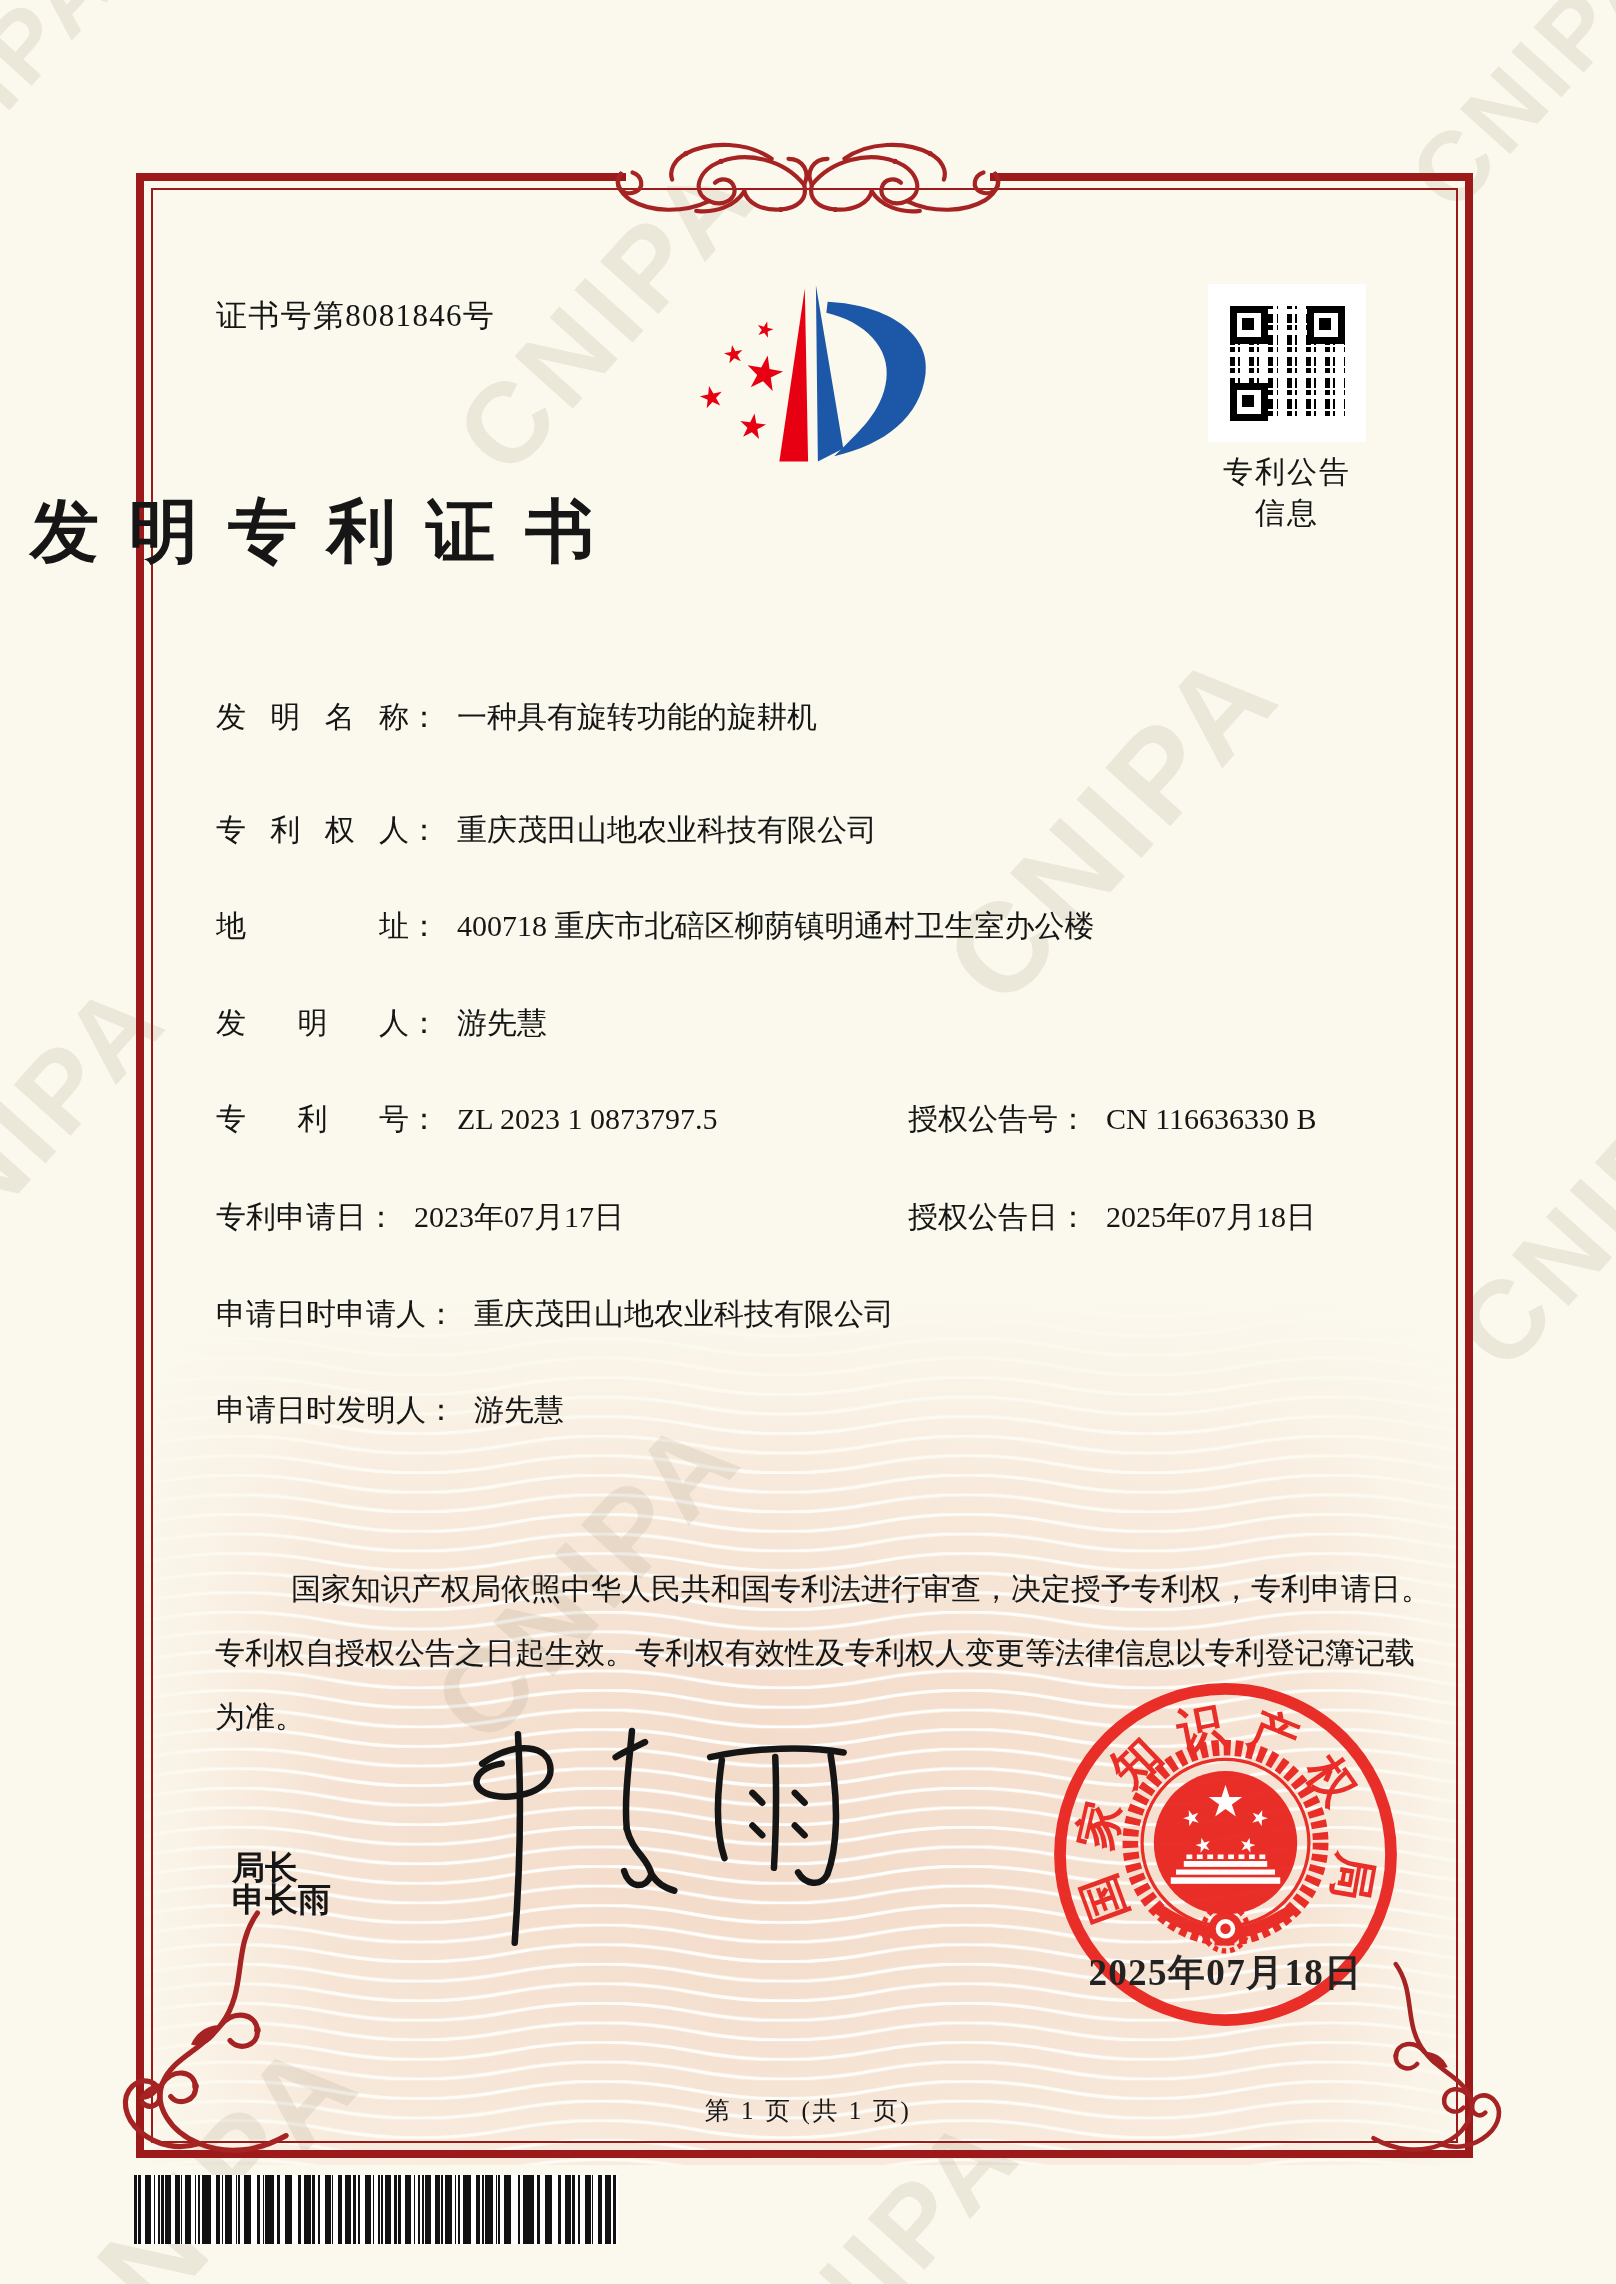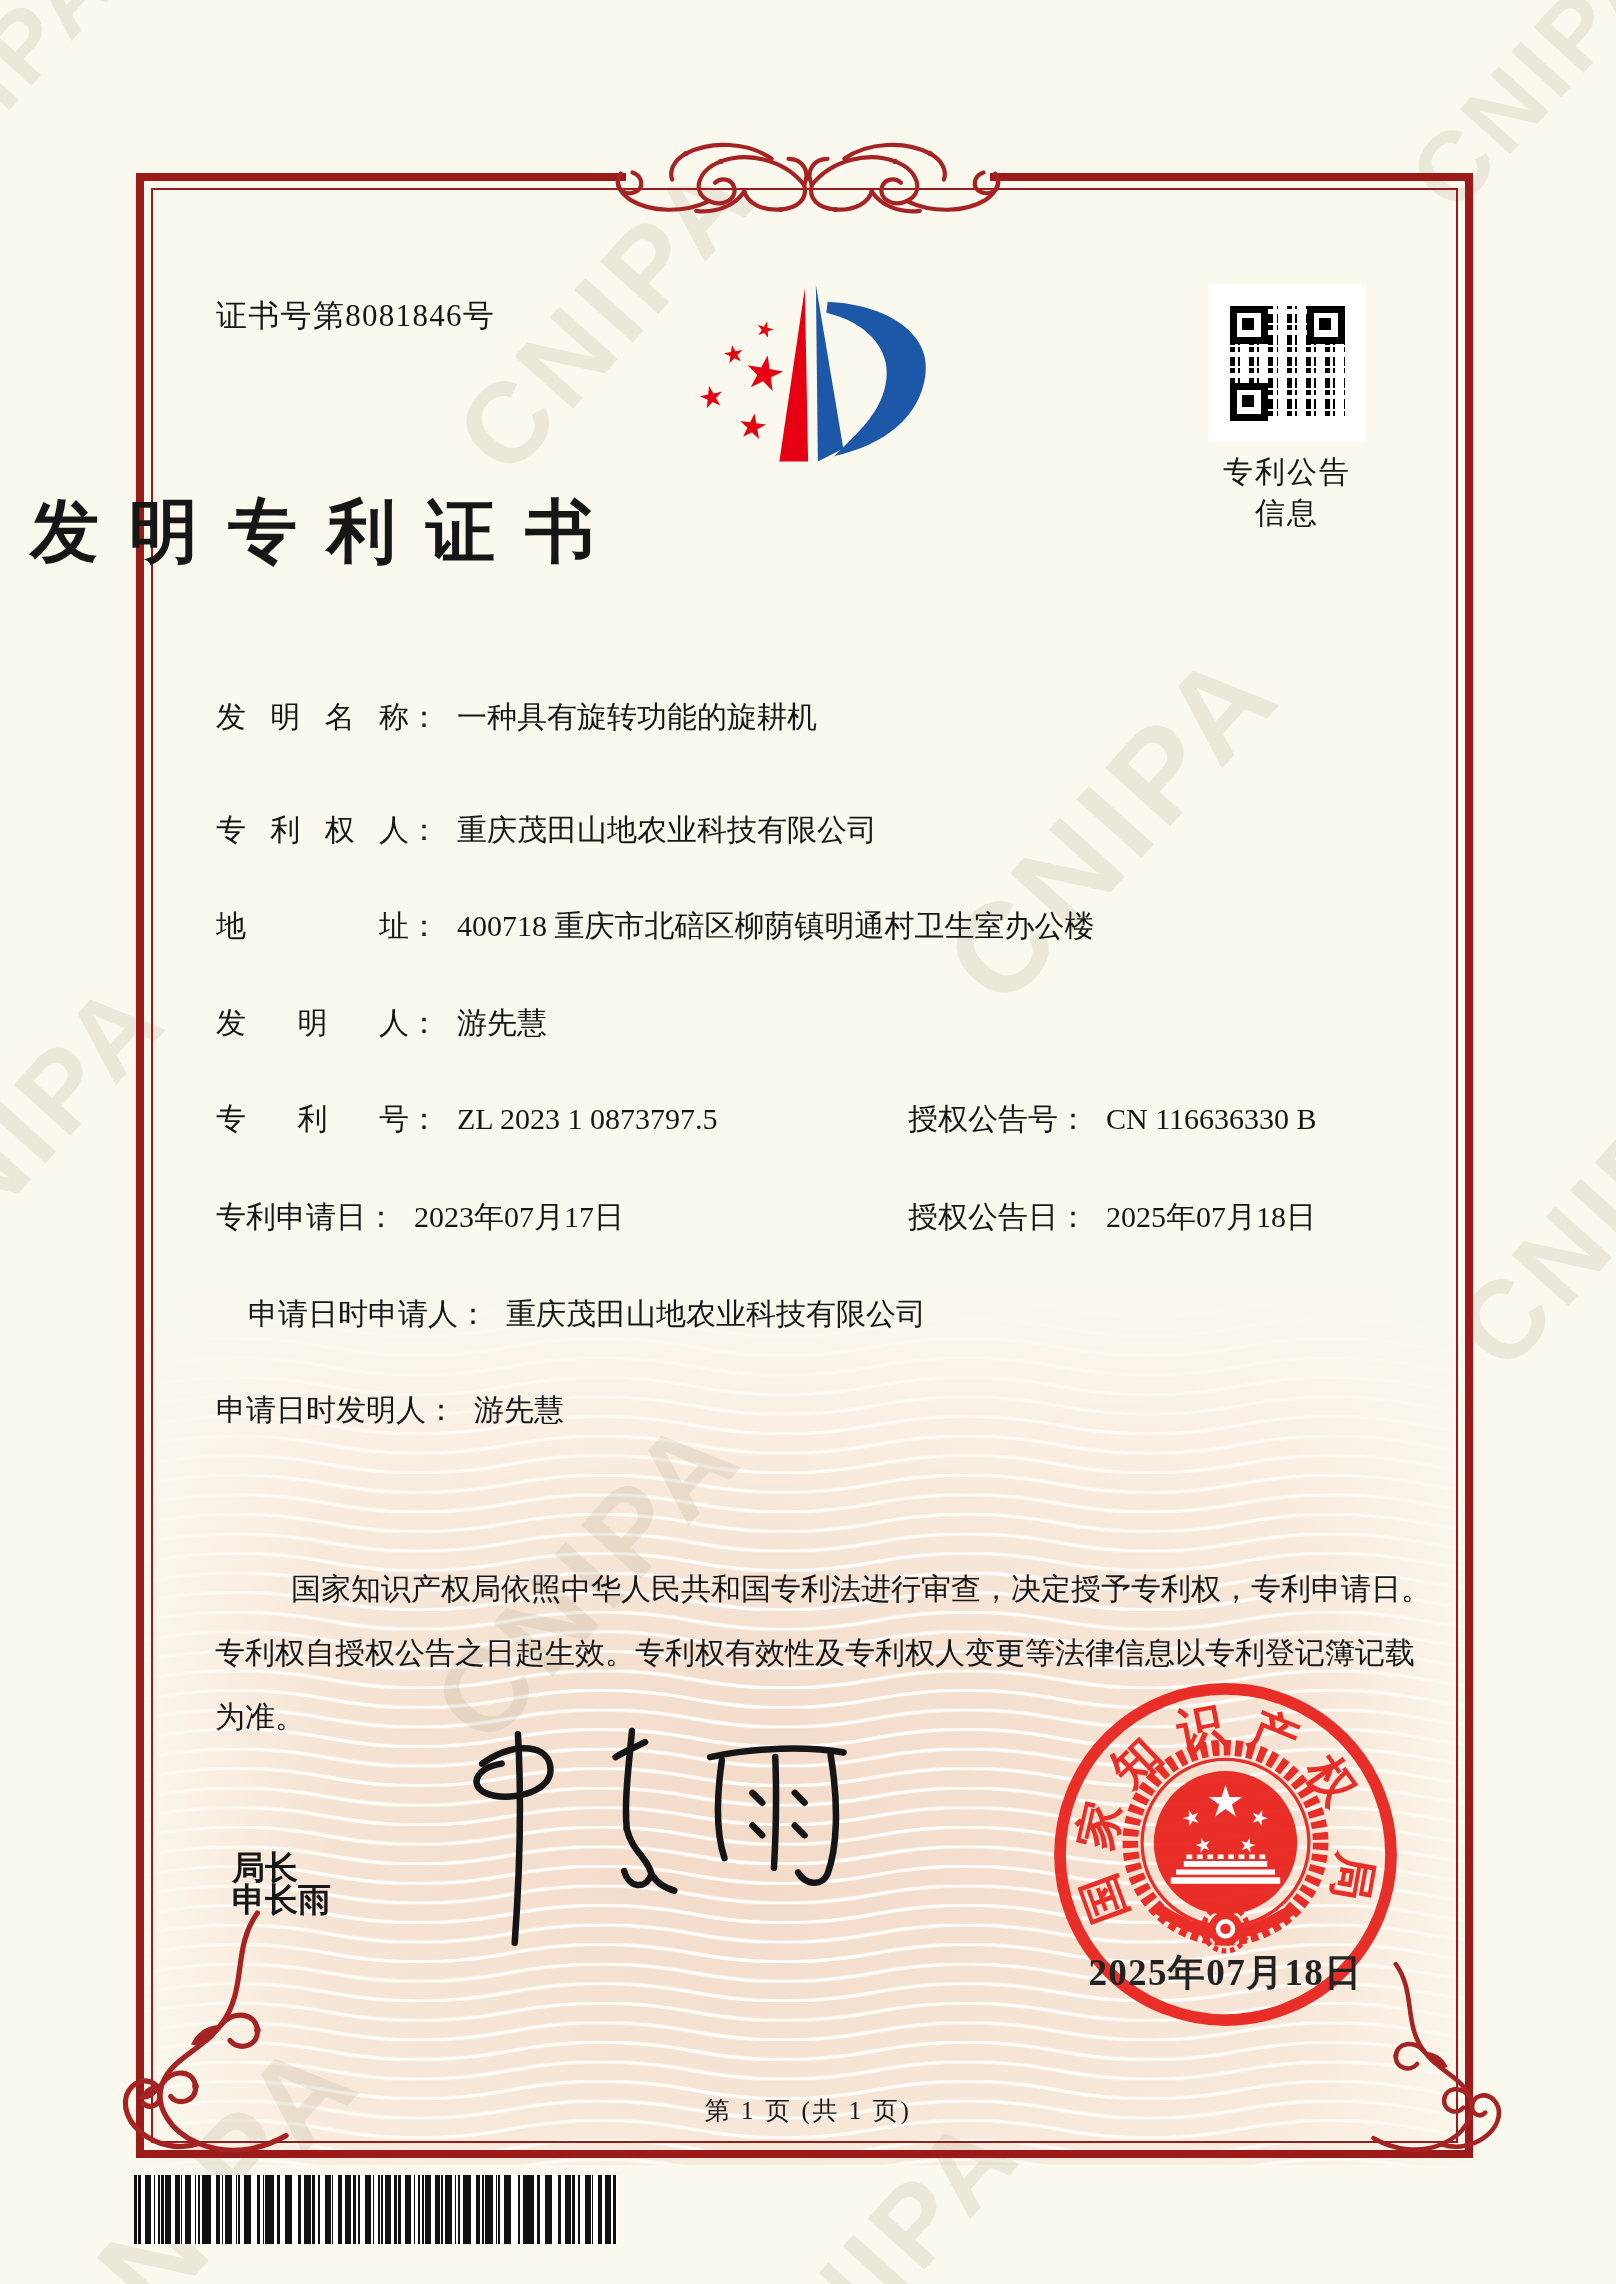--- a/index.html
+++ b/index.html
@@ -200,21 +200,21 @@
   </div>
   <div class="row2" style="top:1099px;">
     <span>授权公告号</span><span>：</span><span class="val">CN 116636330 B</span>
   </div>
   <div class="row" style="top:1197px;">
     <span>专利申请日</span><span>：</span><span class="val">2023年07月17日</span>
   </div>
   <div class="row2" style="top:1197px;">
     <span>授权公告日</span><span>：</span><span class="val">2025年07月18日</span>
   </div>
-  <div class="row" style="top:1294px;margin-left:32px;">
+  <div class="row" style="top:1294px;">
     <span>申请日时申请人</span><span>：</span><span class="val">重庆茂田山地农业科技有限公司</span>
   </div>
   <div class="row" style="top:1390px;">
     <span>申请日时发明人</span><span>：</span><span class="val">游先慧</span>
   </div>
 
   <div class="legal">
     <div class="l1">国家知识产权局依照中华人民共和国专利法进行审查，决定授予专利权，专利申请日。</div>
     <div class="l2">专利权自授权公告之日起生效。专利权有效性及专利权人变更等法律信息以专利登记簿记载为准。</div>
   </div>

